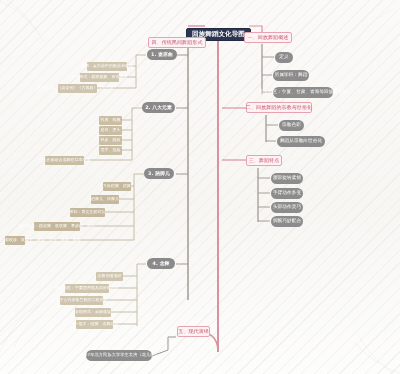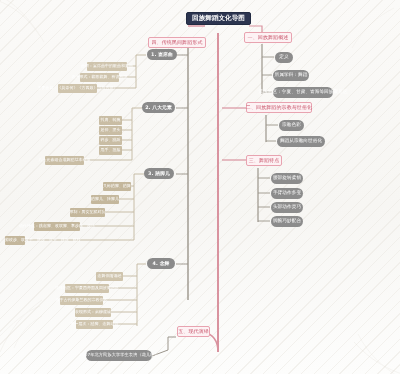--- a/index.html
+++ b/index.html
@@ -167,21 +167,21 @@
     <path d="M258 168 L258 222" stroke="#9b958b" stroke-width="1.2" fill="none"></path>
     <path d="M258 178 L270 178" stroke="#9b958b" stroke-width=".9" fill="none"></path>
     <path d="M258 193 L270 193" stroke="#9b958b" stroke-width=".9" fill="none"></path>
     <path d="M258 207 L270 207" stroke="#9b958b" stroke-width=".9" fill="none"></path>
     <path d="M258 221 L270 221" stroke="#9b958b" stroke-width=".9" fill="none"></path>
 
     <path d="M218 352 C218 340 212 334 204 332" stroke="#d9939f" stroke-width="1.6" fill="none"></path>
     <path d="M176 337 L168 337 L168 350 L152 356" stroke="#9b958b" stroke-width="1" fill="none"></path>
   </svg>
 
-  <div class="node n-root" style="left:186px;top:12px;width:65px;">回族舞蹈文化导图</div>
+  <div class="node n-root" style="left:186px;top:28px;width:65px;">回族舞蹈文化导图</div>
 
   <div class="node n-l1" style="left:148px;top:37px;width:58px;">四、传统民间舞蹈形式</div>
 
   <div class="node n-pill head" style="left:147px;top:49px;width:30px;">1. 宴席曲</div>
   <div class="node n-tan" style="left:87px;top:62px;width:40px;">曲调：宴席曲中的散曲和套曲</div>
   <div class="node n-tan" style="left:80px;top:73px;width:39px;">表演形式：载歌载舞、有说有唱</div>
   <div class="node n-tan" style="left:58px;top:84px;width:39px;">主要曲目：《莫奈何》《方四娘》《马五哥》</div>
 
   <div class="node n-pill head" style="left:142px;top:102px;width:33px;">2. 八大元素</div>
   <div class="node n-tan l2" style="left:99px;top:116px;width:23px;">抖肩、转腕</div>

